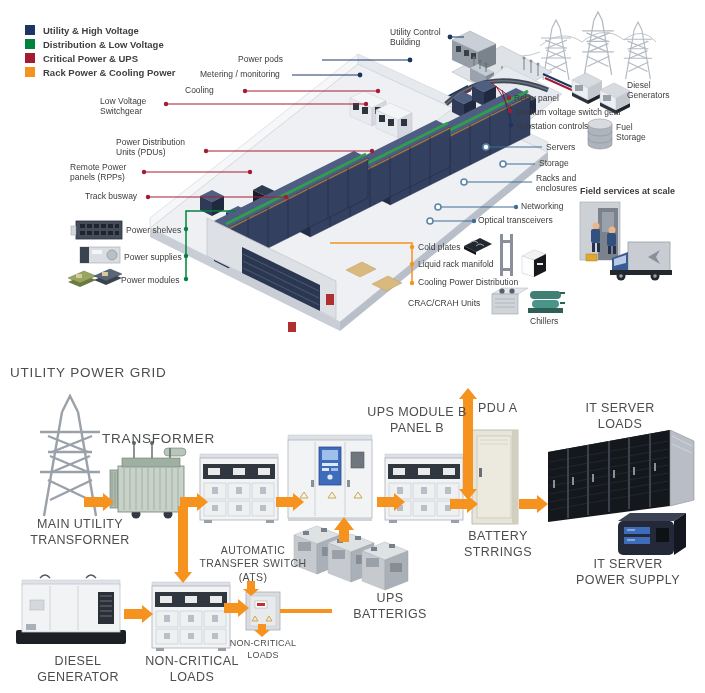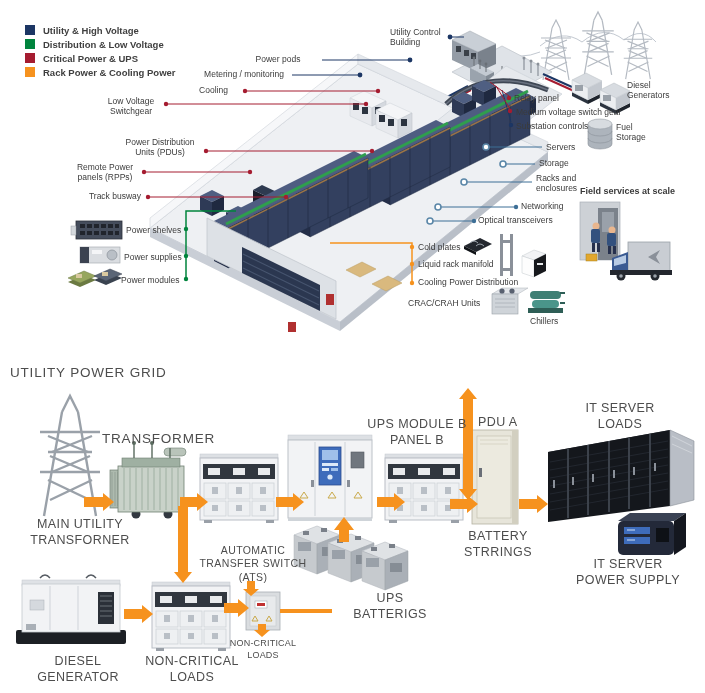--- a/index.html
+++ b/index.html
@@ -7,29 +7,29 @@
           font-family:"Liberation Sans",sans-serif;}
   svg.art{position:absolute;left:0;top:0;}
   
   .legend{position:absolute;left:25px;top:23px;}
   .lg-row{display:flex;align-items:center;height:14px;}
   .lg-sw{width:10px;height:10px;margin-right:8px;flex:0 0 auto;}
   .lg-tx{font-size:9.5px;font-weight:600;color:#3f3f3f;white-space:nowrap;}
   
   .lb{position:absolute;font-size:8.5px;line-height:1.18;color:#3b3b3b;font-weight:500;
       white-space:pre-line;}
-  .tr{text-align:center;}
+  .tr{text-align:left;}
   .b{font-weight:700;font-size:9px;}
   
   .fl{position:absolute;font-size:12.5px;line-height:1.28;color:#4d4d4d;letter-spacing:.4px;
       text-align:center;white-space:pre-line;}
   .fl-lg{font-size:13.5px;letter-spacing:.8px;text-align:left;}
   .fl-sm{font-size:10.5px;}
   .fl-xs{font-size:9px;letter-spacing:.2px;}
-  .fl-left{text-align:left;margin-top:14px;}
+  .fl-left{text-align:left;}
 </style>
 </head>
 <body>
 
 <div class="canvas">
 
 <svg class="art" width="705" height="693" viewBox="0 0 705 693">
   <defs>
     <g id="twr" stroke="currentColor" fill="none" stroke-width="1.2">
       <path d="M-13,58 L-4,6 M13,58 L4,6 M-4,6 L0,-2 L4,6"></path>
@@ -541,21 +541,21 @@
 <div class="lb" style="left:418px;top:242px;width:50px">Cold plates</div>
 <div class="lb" style="left:418px;top:259px;width:90px">Liquid rack manifold</div>
 <div class="lb" style="left:418px;top:277px;width:112px">Cooling Power Distribution</div>
 <div class="lb" style="left:408px;top:298px;width:82px">CRAC/CRAH Units</div>
 <div class="lb" style="left:530px;top:316px;width:42px">Chillers</div>
 
 <div class="fl fl-lg" style="left:10px;top:364px;width:190px">UTILITY POWER GRID</div>
 <div class="fl fl-lg" style="left:102px;top:430px;width:120px">TRANSFORMER</div>
 <div class="fl" style="left:20px;top:516px;width:120px">MAIN UTILITY
 TRANSFORNER</div>
-<div class="fl" style="left:364px;top:416px;width:106px">UPS MODULE B
+<div class="fl" style="left:364px;top:404px;width:106px">UPS MODULE B
 PANEL B</div>
 <div class="fl fl-left" style="left:478px;top:400px;width:50px">PDU A</div>
 <div class="fl" style="left:458px;top:528px;width:80px">BATTERY
 STRRINGS</div>
 <div class="fl" style="left:576px;top:400px;width:88px">IT SERVER
 LOADS</div>
 <div class="fl" style="left:566px;top:556px;width:124px">IT SERVER
 POWER SUPPLY</div>
 <div class="fl fl-sm" style="left:198px;top:544px;width:110px">AUTOMATIC
 TRANSFER SWITCH

